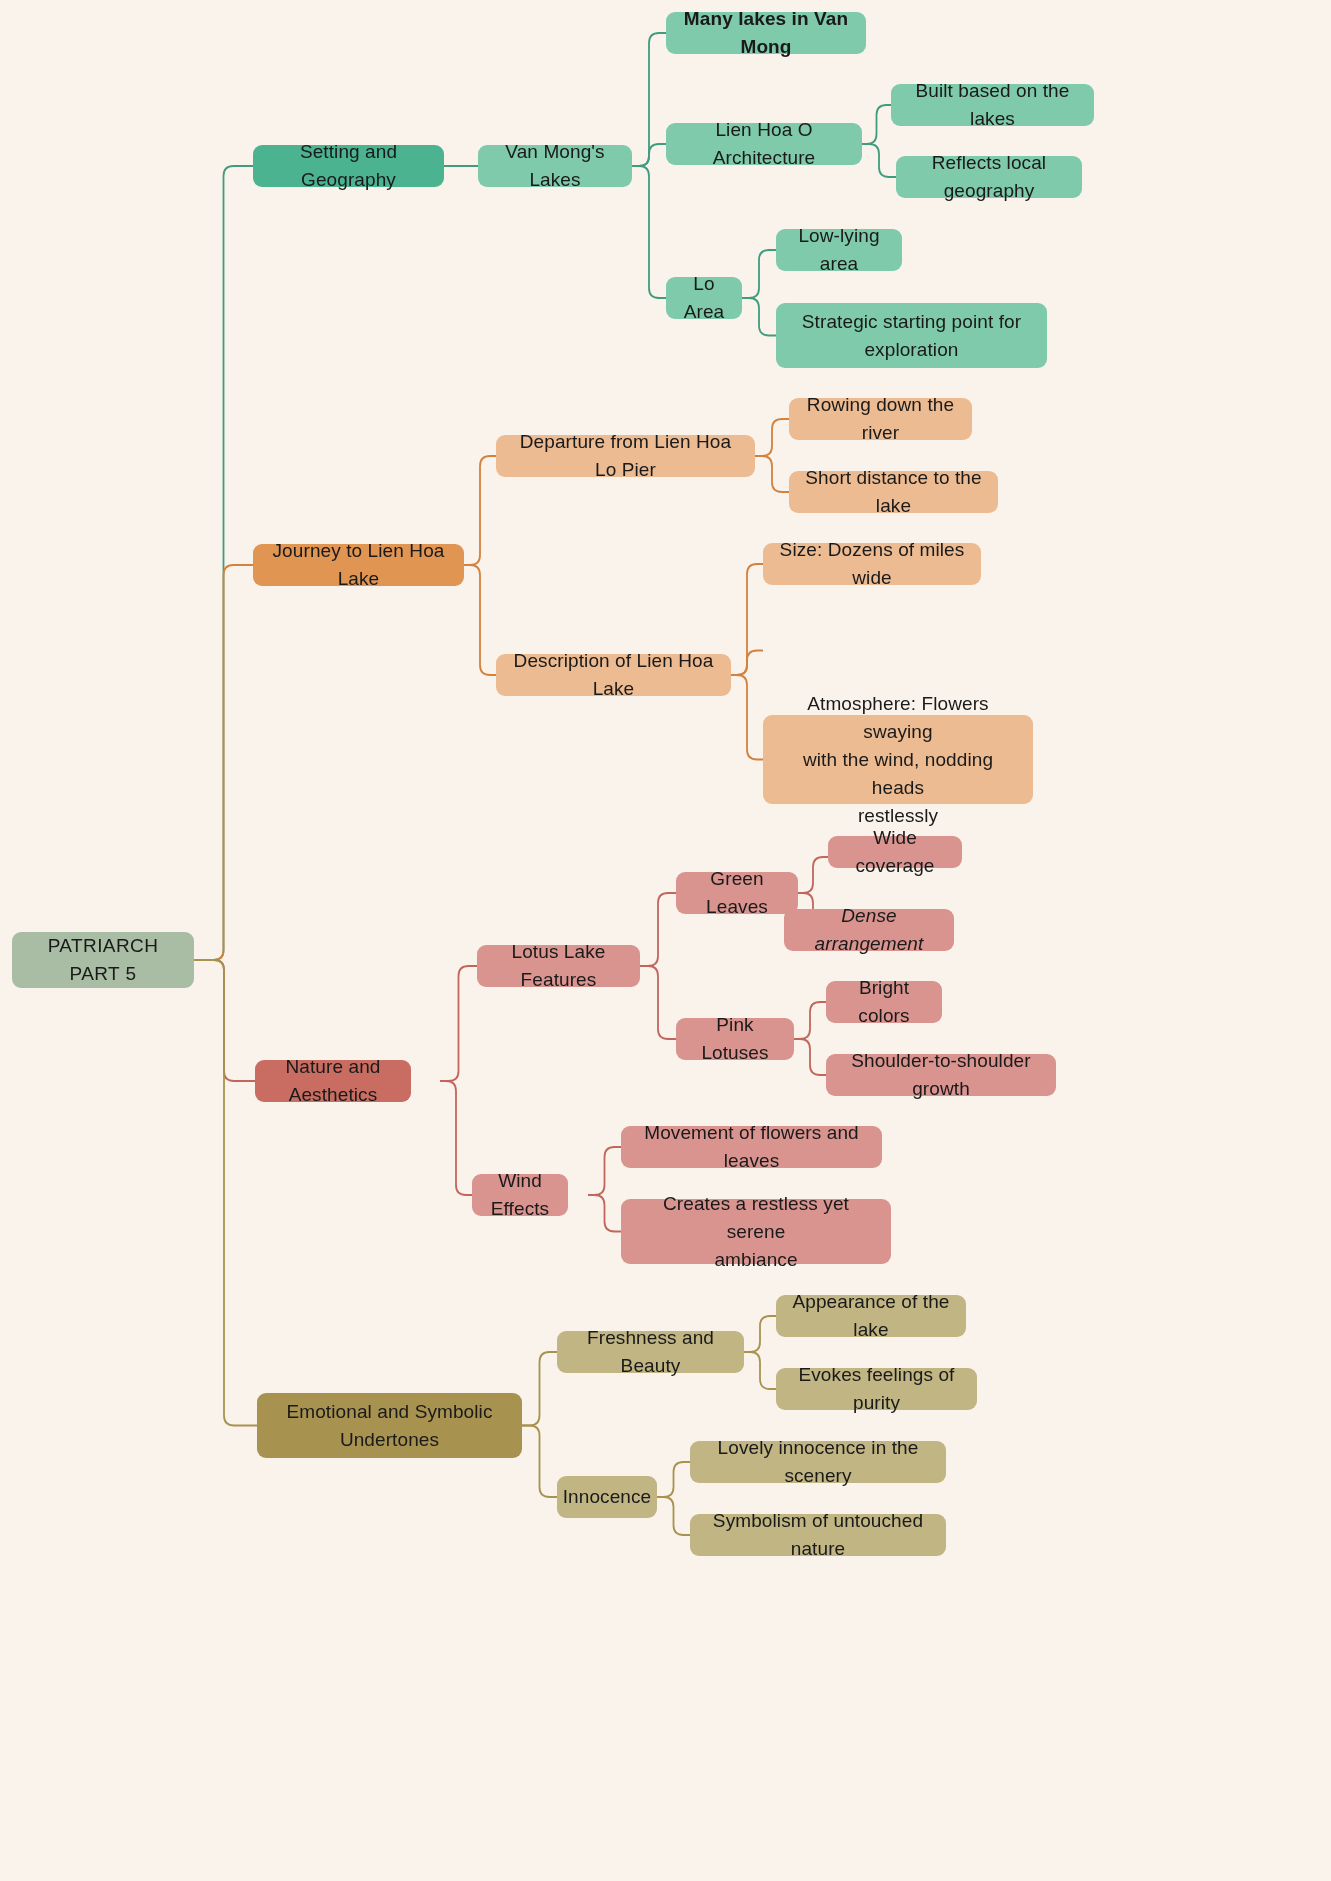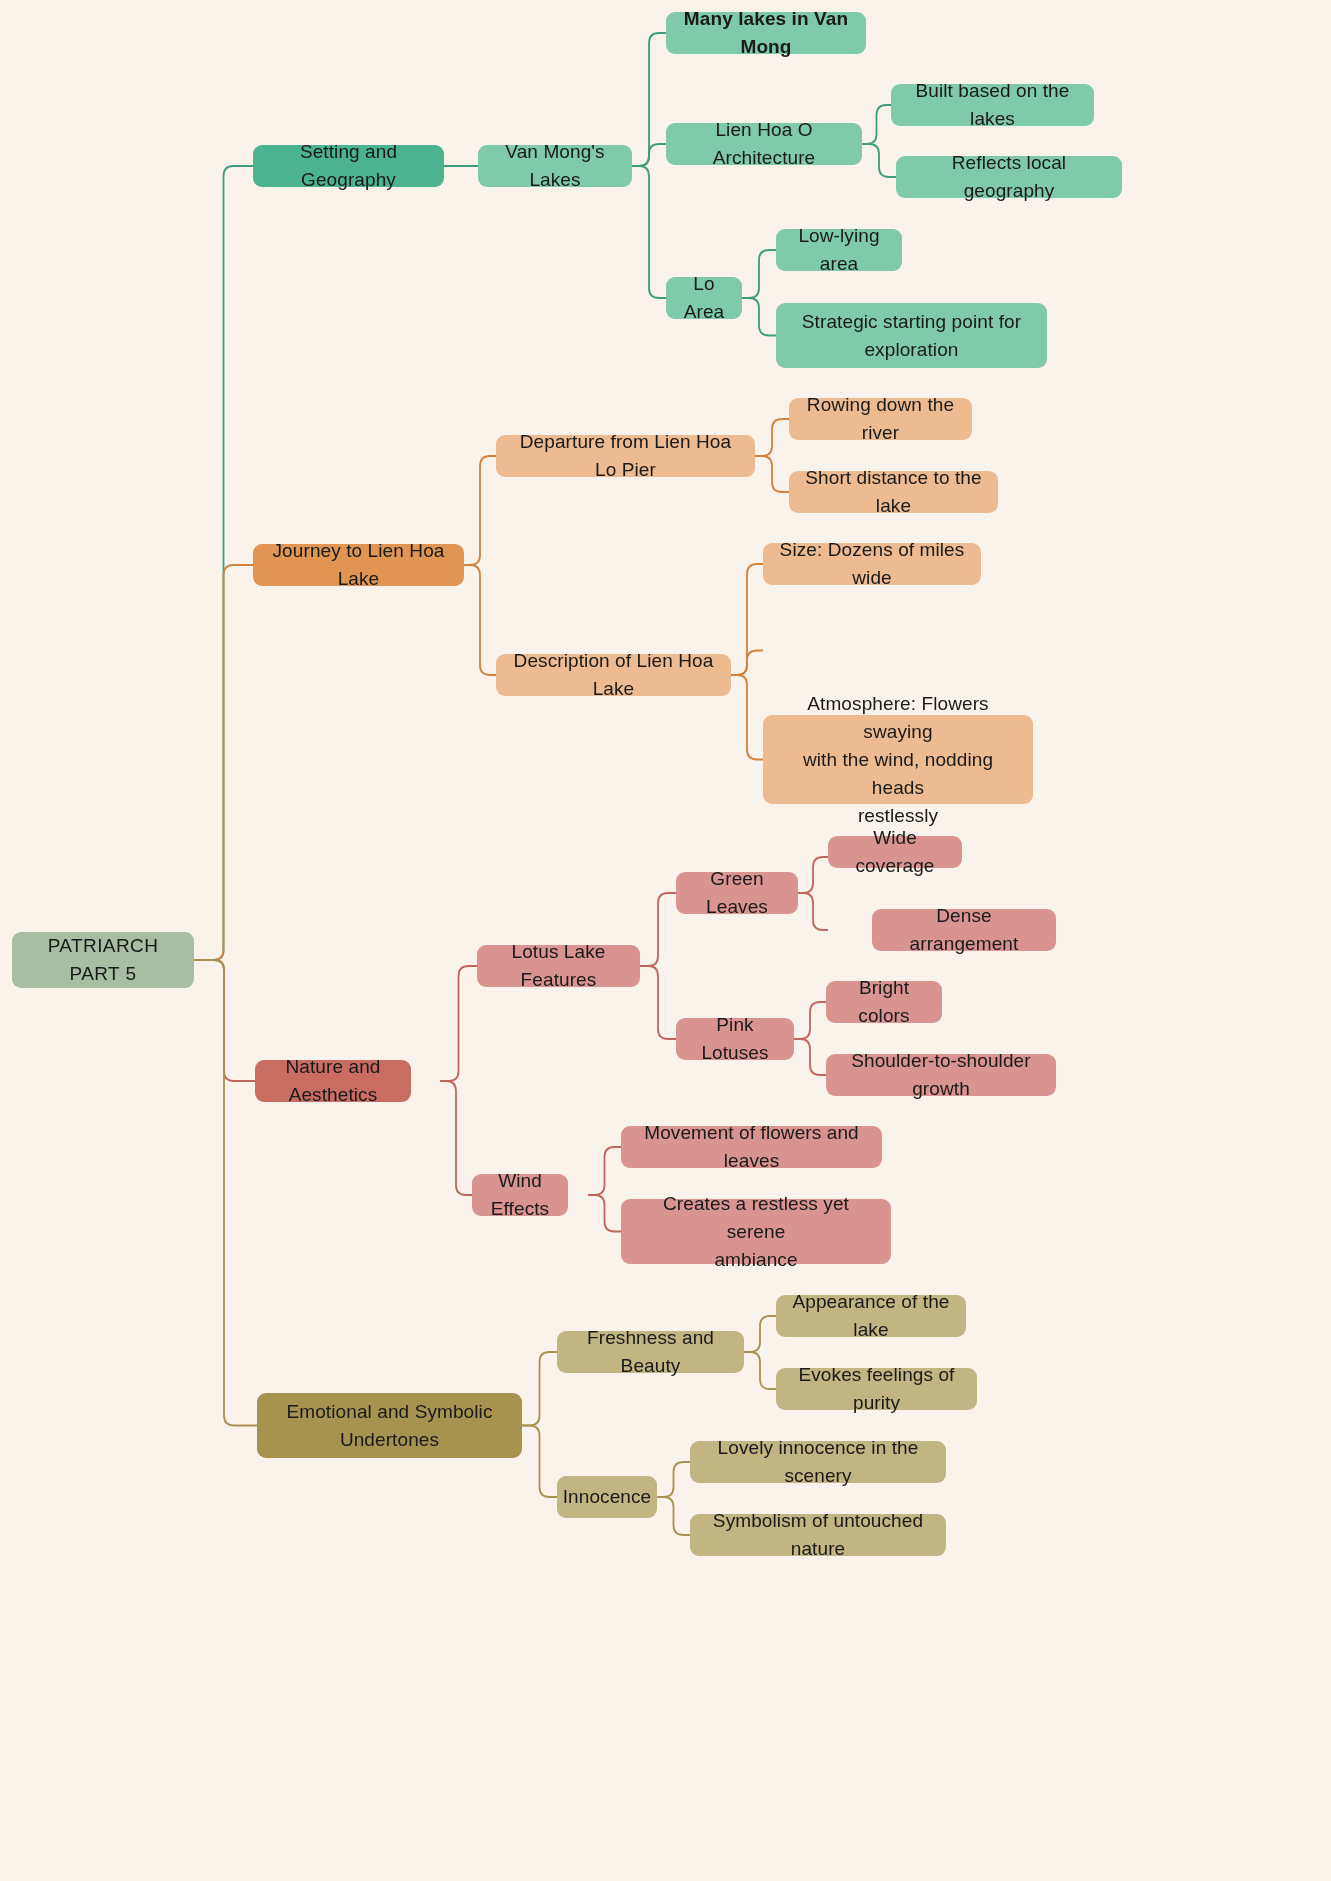--- a/index.html
+++ b/index.html
@@ -70,39 +70,39 @@
       <path d="M 744 1352 L 750 1352 Q 760 1352 760 1362 L 760 1379 Q 760 1389 770 1389 L 776 1389" fill="none" stroke="#a89250" stroke-width="1.8"></path>
       <path d="M 657 1497 L 663.5 1497 Q 673.5 1497 673.5 1487 L 673.5 1472 Q 673.5 1462 683.5 1462 L 690 1462" fill="none" stroke="#a89250" stroke-width="1.8"></path>
       <path d="M 657 1497 L 663.5 1497 Q 673.5 1497 673.5 1507 L 673.5 1525 Q 673.5 1535 683.5 1535 L 690 1535" fill="none" stroke="#a89250" stroke-width="1.8"></path>
     </svg>
 <div class="node root" style="left: 12px; top: 932px; width: 182px; height: 56px; background: rgb(169, 189, 165);">PATRIARCH PART 5</div>
     <div class="node" style="left: 253px; top: 145px; width: 191px; height: 42px; background: rgb(76, 179, 145);">Setting and Geography</div>
     <div class="node" style="left: 478px; top: 145px; width: 154px; height: 42px; background: rgb(126, 202, 171);">Van Mong's Lakes</div>
     <div class="node" style="left: 666px; top: 12px; width: 200px; height: 42px; background: rgb(126, 202, 171); font-weight: bold;">Many lakes in Van Mong</div>
     <div class="node" style="left: 666px; top: 123px; width: 196px; height: 42px; background: rgb(126, 202, 171);">Lien Hoa O Architecture</div>
     <div class="node" style="left: 891px; top: 84px; width: 203px; height: 42px; background: rgb(126, 202, 171);">Built based on the lakes</div>
-    <div class="node" style="left: 896px; top: 156px; width: 226px; height: 42px; background: rgb(126, 202, 171);">Reflects local geography</div>
+    <div class="node" style="left: 896px; top: 156px; width: 186px; height: 42px; background: rgb(126, 202, 171);">Reflects local geography</div>
     <div class="node" style="left: 666px; top: 277px; width: 76px; height: 42px; background: rgb(126, 202, 171);">Lo Area</div>
     <div class="node" style="left: 776px; top: 229px; width: 126px; height: 42px; background: rgb(126, 202, 171);">Low-lying area</div>
     <div class="node" style="left: 776px; top: 303px; width: 271px; height: 65px; background: rgb(126, 202, 171);">Strategic starting point for
 exploration</div>
     <div class="node" style="left: 253px; top: 544px; width: 211px; height: 42px; background: rgb(224, 149, 83);">Journey to Lien Hoa Lake</div>
     <div class="node" style="left: 496px; top: 435px; width: 259px; height: 42px; background: rgb(237, 187, 145);">Departure from Lien Hoa Lo Pier</div>
     <div class="node" style="left: 789px; top: 398px; width: 183px; height: 42px; background: rgb(237, 187, 145);">Rowing down the river</div>
     <div class="node" style="left: 789px; top: 471px; width: 209px; height: 42px; background: rgb(237, 187, 145);">Short distance to the lake</div>
     <div class="node" style="left: 496px; top: 654px; width: 235px; height: 42px; background: rgb(237, 187, 145);">Description of Lien Hoa Lake</div>
     <div class="node" style="left: 763px; top: 543px; width: 218px; height: 42px; background: rgb(237, 187, 145);">Size: Dozens of miles wide</div>
     <div class="node" style="left: 763px; top: 715px; width: 270px; height: 89px; background: rgb(237, 187, 145);">Atmosphere: Flowers swaying
 with the wind, nodding heads
 restlessly</div>
     <div class="node" style="left: 255px; top: 1060px; width: 156px; height: 42px; background: rgb(201, 109, 98);">Nature and Aesthetics</div>
     <div class="node" style="left: 477px; top: 945px; width: 163px; height: 42px; background: rgb(217, 148, 144);">Lotus Lake Features</div>
     <div class="node" style="left: 676px; top: 872px; width: 122px; height: 42px; background: rgb(217, 148, 144);">Green Leaves</div>
     <div class="node" style="left: 828px; top: 836px; width: 134px; height: 32px; background: rgb(217, 148, 144);">Wide coverage</div>
-    <div class="node" style="left: 872px; top: 909px; width: 184px; height: 42px; background: rgb(217, 148, 144);">Dense arrangement</div>
+    <div class="node" style="left: 784px; top: 909px; width: 170px; height: 42px; background: rgb(217, 148, 144); font-style: italic;">Dense arrangement</div>
     <div class="node" style="left: 676px; top: 1018px; width: 118px; height: 42px; background: rgb(217, 148, 144);">Pink Lotuses</div>
     <div class="node" style="left: 826px; top: 981px; width: 116px; height: 42px; background: rgb(217, 148, 144);">Bright colors</div>
     <div class="node" style="left: 826px; top: 1054px; width: 230px; height: 42px; background: rgb(217, 148, 144);">Shoulder-to-shoulder growth</div>
     <div class="node" style="left: 472px; top: 1174px; width: 96px; height: 42px; background: rgb(217, 148, 144);">Wind Effects</div>
     <div class="node" style="left: 621px; top: 1126px; width: 261px; height: 42px; background: rgb(217, 148, 144);">Movement of flowers and leaves</div>
     <div class="node" style="left: 621px; top: 1199px; width: 270px; height: 65px; background: rgb(217, 148, 144);">Creates a restless yet serene
 ambiance</div>
     <div class="node" style="left: 257px; top: 1393px; width: 265px; height: 65px; background: rgb(168, 146, 80);">Emotional and Symbolic
 Undertones</div>
     <div class="node" style="left: 557px; top: 1331px; width: 187px; height: 42px; background: rgb(192, 181, 131);">Freshness and Beauty</div>

